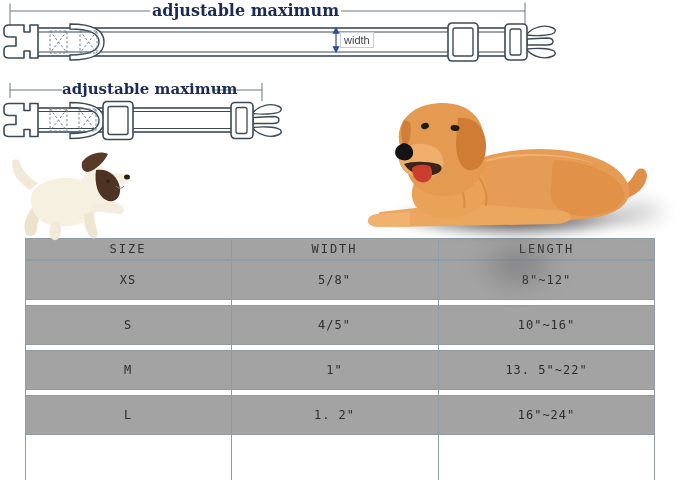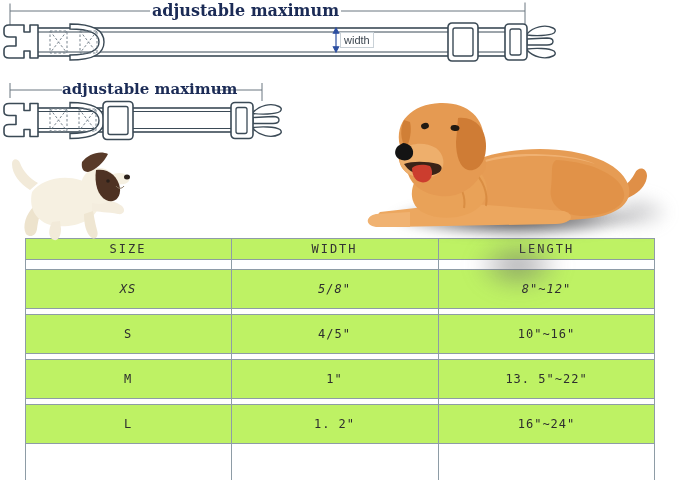--- a/index.html
+++ b/index.html
@@ -8,25 +8,25 @@
   .stage svg{position:absolute;left:0;top:0;z-index:3;pointer-events:none;}
   .overlay{position:absolute;z-index:5;}
   .diagram-title{font-family:"DejaVu Serif",serif;font-weight:bold;color:#1b2b56;
                  text-align:center;white-space:nowrap;}
   .title-max{left:150px;top:1px;width:191px;font-size:16px;}
   .title-min{left:62px;top:80px;width:150px;font-size:15px;}
   .width-label{left:340px;top:32px;font-size:11px;color:#3c4650;background:#fff;
                padding:0 3px;border:1px solid #c9d1d7;line-height:14px;}
   
   .size-table{position:absolute;left:25px;top:238px;width:630px;height:243px;z-index:1;}
-  .tbl-row{display:grid;grid-template-columns:206px 207px 217px;background:#bef264;
+  .tbl-row{display:grid;grid-template-columns:206px 207px 217px;background:#a3a3a3;
            border-top:1.5px solid #8e9ca6;border-bottom:1.5px solid #8e9ca6;box-sizing:border-box;}
   .tbl-header{height:22px;}
   .tbl-data{height:40px;margin-top:5px;}
-  .tbl-data.first{margin-top:9px;font-style:italic;}
+  .tbl-data.first{margin-top:0;}
   .cell{display:flex;align-items:center;justify-content:center;
         font-family:"DejaVu Sans Mono",monospace;font-size:12px;color:#2e2e2e;
         letter-spacing:1px;white-space:pre;}
   .tbl-header .cell{letter-spacing:2px;color:#333;}
   .vline{position:absolute;top:0;width:1px;height:242px;background:#8e9ca6;z-index:2;}
   
   .shadow{position:absolute;z-index:2;border-radius:50%;}
   .shadow-core{left:388px;top:198px;width:255px;height:40px;filter:blur(5px);
     background:radial-gradient(ellipse closest-side,rgba(45,45,48,0.9) 0%,rgba(70,70,75,0.55) 55%,rgba(120,120,125,0) 100%);}
   .shadow-drip{left:458px;top:228px;width:120px;height:75px;filter:blur(9px);

